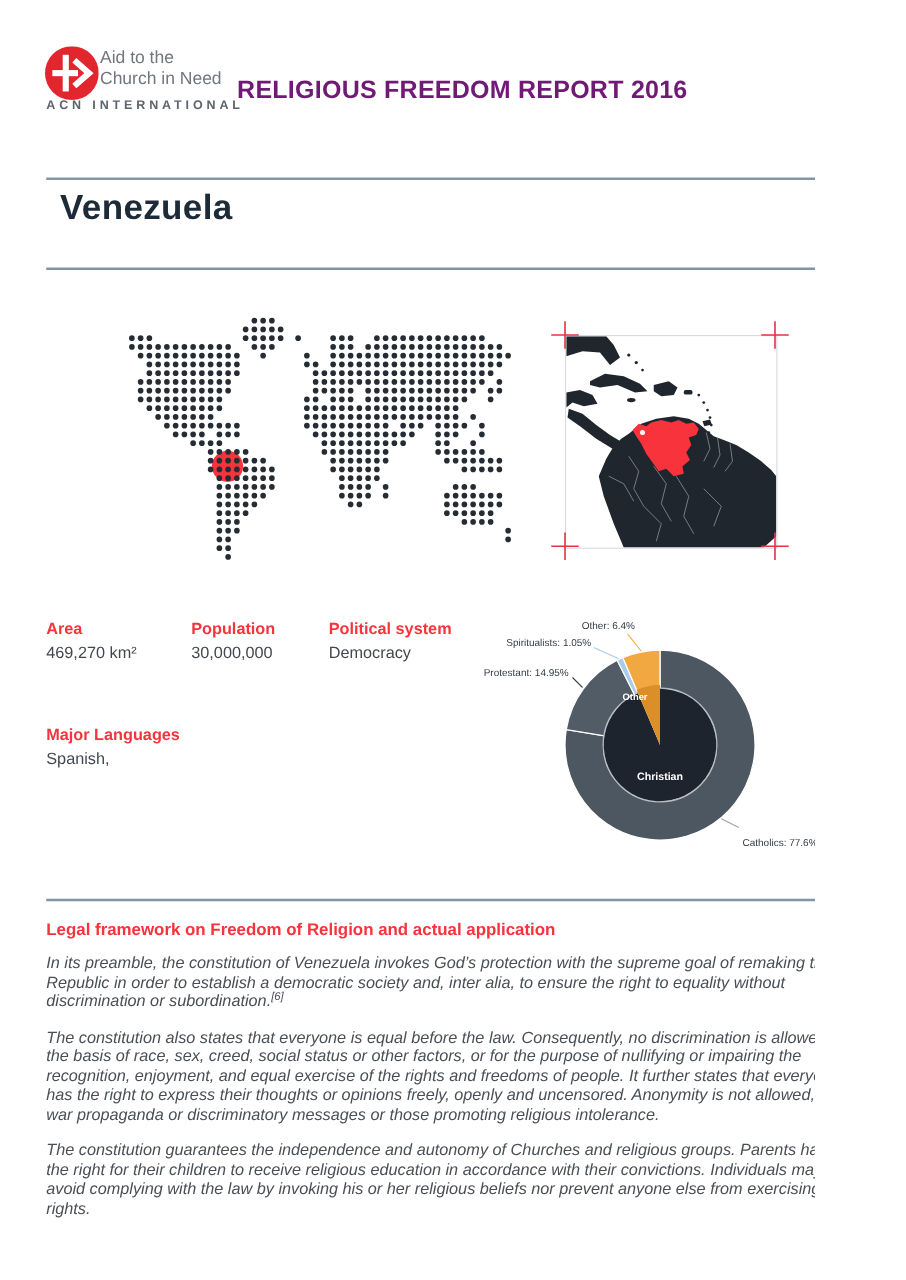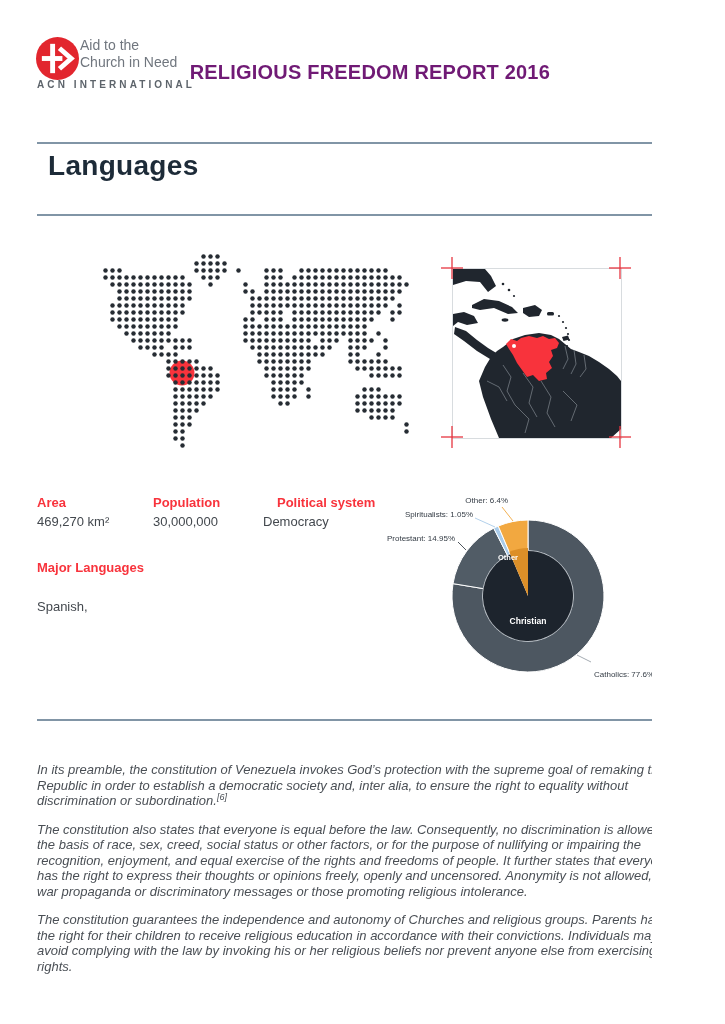--- a/index.html
+++ b/index.html
@@ -47,21 +47,21 @@
     </svg>
   </div>
   <div class="abs org-line" style="left:80px;top:37px;">
     <div>Aid to the</div>
     <div>Church in Need</div>
   </div>
   <div class="abs org-sub" style="left:37px;top:79px;">ACN  INTERNATIONAL</div>
   <div class="abs report-title" style="right:102px;top:61px;">RELIGIOUS FREEDOM REPORT 2016</div>
 
   <div class="abs rule" style="left:37px;top:142px;width:646px;"></div>
-  <div class="abs country-title" style="left:48px;top:150px;">Languages</div>
+  <div class="abs country-title" style="left:48px;top:150px;">Venezuela</div>
   <div class="abs rule" style="left:37px;top:214px;width:646px;"></div>
 
   <div class="abs" style="left:95px;top:253px;width:322px;height:196px;">
     <svg id="dotmap" width="322" height="196" viewBox="0 0 322 196">
         <circle cx="87" cy="120" r="12.5" fill="#f8333c"></circle>
         <circle cx="108.5" cy="3.5" r="2.25" fill="#262c33"></circle>
         <circle cx="115.5" cy="3.5" r="2.25" fill="#262c33"></circle>
         <circle cx="122.5" cy="3.5" r="2.25" fill="#262c33"></circle>
         <circle cx="101.5" cy="10.5" r="2.25" fill="#262c33"></circle>
         <circle cx="108.5" cy="10.5" r="2.25" fill="#262c33"></circle>
@@ -636,23 +636,23 @@
         <line x1="169" y1="181" x2="191" y2="181"></line>
           <line x1="180" y1="170" x2="180" y2="192"></line>
       </g>
     </svg>
   </div>
 
   <div class="abs fact-label" style="left:37px;top:495px;">Area</div>
   <div class="abs fact-value" style="left:37px;top:514px;">469,270 km²</div>
   <div class="abs fact-label" style="left:153px;top:495px;">Population</div>
   <div class="abs fact-value" style="left:153px;top:514px;">30,000,000</div>
-  <div class="abs fact-label" style="left:277px;top:495px;">Political system</div>
+  <div class="abs fact-label" style="left:263px;top:495px;">Political system</div>
   <div class="abs fact-value" style="left:263px;top:514px;">Democracy</div>
-  <div class="abs fact-label" style="left:37px;top:560px;">Major Languages</div>
+  <div class="abs fact-label" style="left:37px;top:580px;">Major Languages</div>
   <div class="abs fact-value" style="left:37px;top:599px;">Spanish,</div>
 
   <div class="abs" style="left:395px;top:490px;width:290px;height:200px;">
     <svg id="donut-svg" width="290" height="200" viewBox="0 0 290 200">
       <g id="donut-slices">
           <path d="M133,30 A76,76 0 1 1 58.011868240202034,93.63957544518883 L88.59913251064594,98.68132756623022 A45,45 0 1 0 133,61 Z" fill="#4d5761" stroke="#ffffff" stroke-width="1"></path>
           <path d="M58.011868240202034,93.63957544518883 A76,76 0 0 1 98.70962958241981,38.175443262597426 L112.696491200117,65.84072298443269 A45,45 0 0 0 88.59913251064594,98.68132756623022 Z" fill="#515c66" stroke="#ffffff" stroke-width="1"></path>
           <path d="M98.70962958241981,38.175443262597426 A76,76 0 0 1 103.25560132037262,36.062379600193864 L115.38818499232589,64.58956686853584 A45,45 0 0 0 112.696491200117,65.84072298443269 Z" fill="#a9cbe9" stroke="#ffffff" stroke-width="1"></path>
           <path d="M103.25560132037262,36.062379600193864 A76,76 0 0 1 132.99999999999997,30 L133,61 A45,45 0 0 0 115.38818499232589,64.58956686853584 Z" fill="#f2a840" stroke="#ffffff" stroke-width="1"></path>
           <circle cx="133" cy="106" r="45.5" fill="none" stroke="#b6bdc4" stroke-width="1"></circle>
@@ -668,19 +668,20 @@
     </svg>
     <div class="abs callout" style="right:177px;top:6px;">Other: 6.4%</div>
     <div class="abs callout" style="right:212px;top:20px;">Spiritualists: 1.05%</div>
     <div class="abs callout" style="right:230px;top:44px;">Protestant: 14.95%</div>
     <div class="abs callout" style="left:199px;top:180px;">Catholics: 77.6%</div>
     <div class="abs donut-inner-label" style="left:103px;top:63px;width:40px;">Other</div>
     <div class="abs donut-center-label" style="left:103px;top:126px;width:60px;">Christian</div>
   </div>
 
   <div class="abs rule" style="left:37px;top:719px;width:646px;"></div>
+  <div class="abs legal-heading" style="left:37px;top:736px;">Legal framework on Freedom of Religion and actual application</div>
   <div class="abs legal-text" style="left:37px;top:762px;">
     <p><span>In its preamble, the constitution of Venezuela invokes God’s protection with the supreme goal of remaking the Republic in order to establish a democratic society and, inter alia, to ensure the right to equality without discrimination or subordination.</span><sup>[6]</sup></p>
     <p>The constitution also states that everyone is equal before the law. Consequently, no discrimination is allowed on the basis of race, sex, creed, social status or other factors, or for the purpose of nullifying or impairing the recognition, enjoyment, and equal exercise of the rights and freedoms of people. It further states that everyone has the right to express their thoughts or opinions freely, openly and uncensored. Anonymity is not allowed, nor war propaganda or discriminatory messages or those promoting religious intolerance.</p>
     <p>The constitution guarantees the independence and autonomy of Churches and religious groups. Parents have the right for their children to receive religious education in accordance with their convictions. Individuals may not avoid complying with the law by invoking his or her religious beliefs nor prevent anyone else from exercising their rights.</p>
   </div>
 
 </div>
 
 </body></html>

